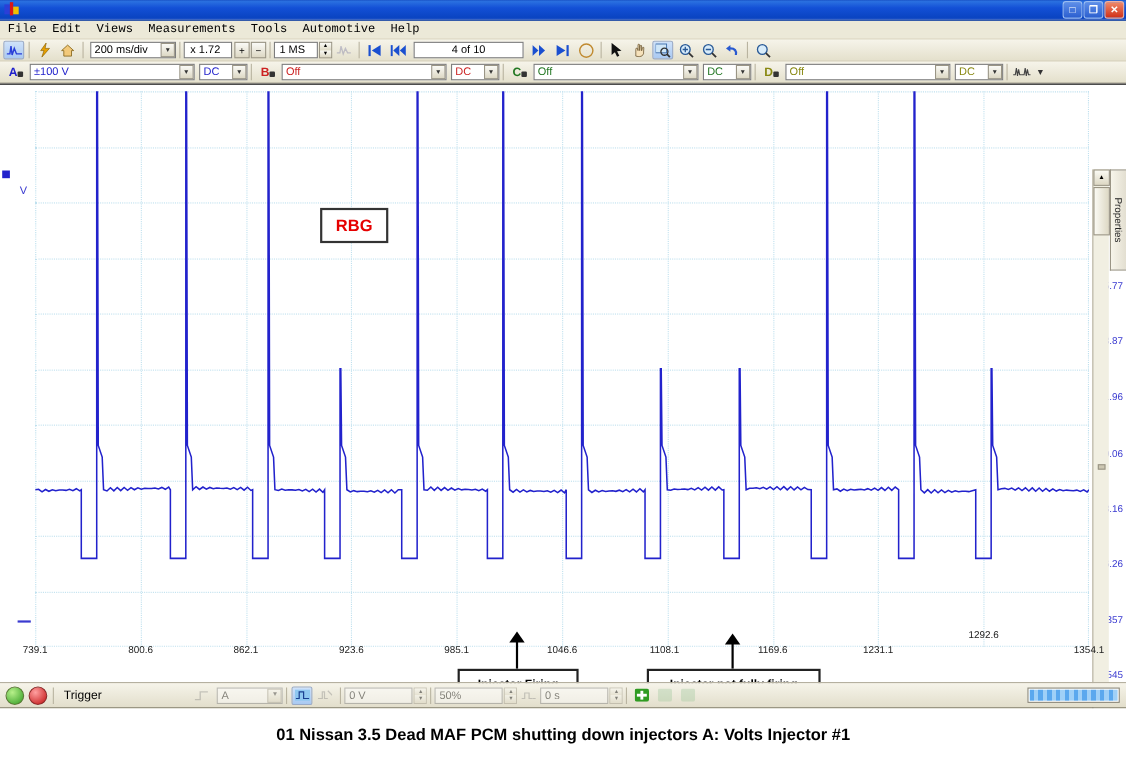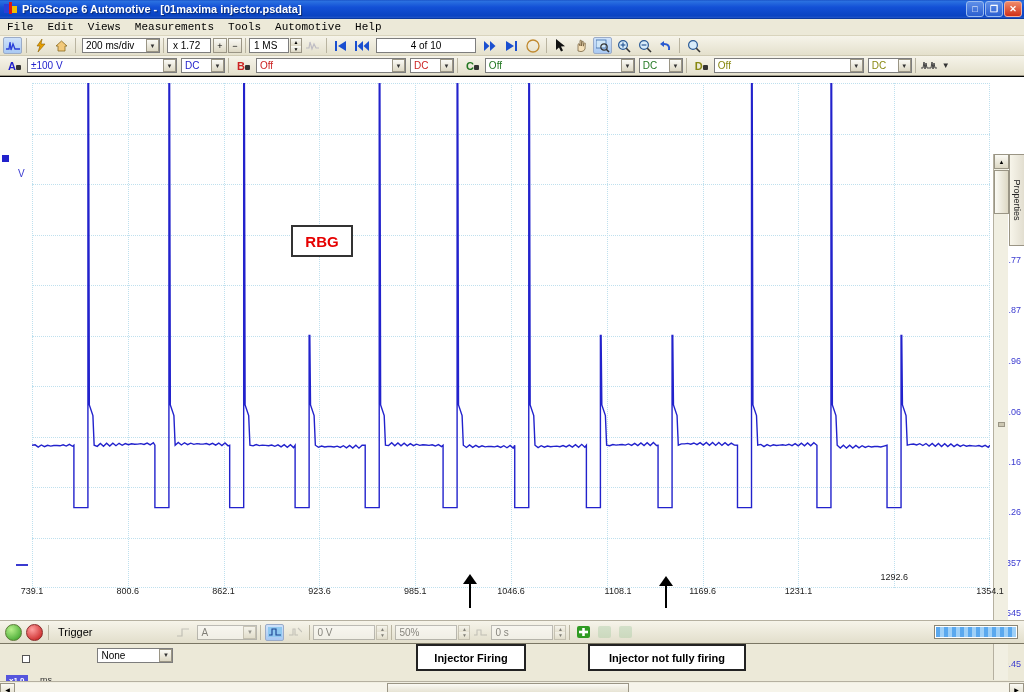--- a/index.html
+++ b/index.html
@@ -140,21 +140,21 @@
   }
   #xunit { position:absolute; left:40px; top:598px; font-size:9px; color:#333; }
 
   
   #wave { position:absolute; left:0; top:0; width:958px; height:505px; }
 
   
   .annbox {
     position:absolute; background:#fff; border:2px solid #222;
     display:flex; align-items:center; justify-content:center;
-    font-size:11px; font-weight:bold; color:#000; white-space:nowrap;margin-top:36px;
+    font-size:11px; font-weight:bold; color:#000; white-space:nowrap;
   }
   #rbgbox {
     left:291px; top:112px; width:62px; height:32px;
     color:#e60000; font-size:15px; border:2px solid #333;
   }
   #ann1 { left:416px; top:531px; width:110px; height:27px; }
   #ann2 { left:588px; top:531px; width:158px; height:27px; }
   .arrow-up { position:absolute; width:14px; }
   .arrow-up .shaft { position:absolute; left:6px; top:8px; width:2px; background:#000; }
   .arrow-up .head {
@@ -241,21 +241,20 @@
 <body>
 
 <div id="app">
 
   <div id="titlebar">
     <div class="app-ico">
       <div class="b1"></div>
         <div class="b2"></div>
         <div class="b3"></div>
     </div>
-    <div class="t-text">PicoScope 6 Automotive - [01maxima injector.psdata]</div>
     <div class="tb-btns">
       <div class="tb-btn">□</div>
       <div class="tb-btn">❐</div>
       <div class="tb-btn close">✕</div>
     </div>
   </div>
 
   <div id="menubar">
     <div class="mi">File</div>
     <div class="mi">Edit</div>
@@ -534,21 +533,21 @@
         <div class="thumb"></div>
       </div>
       <div class="arrowbox">▶</div>
     </div>
   <div class="xlab" style="left: 32px; top: 509px; position: absolute;">739.1</div>
       <div class="xlab" style="left: 127.8px; top: 509px; position: absolute;">800.6</div>
       <div class="xlab" style="left: 223.6px; top: 509px; position: absolute;">862.1</div>
       <div class="xlab" style="left: 319.4px; top: 509px; position: absolute;">923.6</div>
       <div class="xlab" style="left: 415.2px; top: 509px; position: absolute;">985.1</div>
       <div class="xlab" style="left: 511px; top: 509px; position: absolute;">1046.6</div>
-      <div class="xlab" style="left: 618px; top: 509px; position: absolute;">1108.1</div>
+      <div class="xlab" style="left: 604px; top: 509px; position: absolute;">1108.1</div>
       <div class="xlab" style="left: 702.6px; top: 509px; position: absolute;">1169.6</div>
       <div class="xlab" style="left: 798.4px; top: 509px; position: absolute;">1231.1</div>
       <div class="xlab" style="left: 894.2px; top: 495px; position: absolute;">1292.6</div>
       <div class="xlab" style="left: 990px; top: 509px; position: absolute;">1354.1</div>
     </div>
 
   <div id="statusbar">
     <div class="rbtn go"></div>
     <div class="rbtn stop"></div>
     <div class="tb-sep"></div>
@@ -624,14 +623,15 @@
     <div class="tb-ico dim">
       <svg width="13" height="12" viewBox="0 0 13 12">
           <rect x="0" y="0" width="13" height="12" rx="2" fill="#9cc79a"></rect>
         </svg>
     </div>
     <div class="progress">
       <div class="fill"></div>
     </div>
   </div>
 
+  <div id="caption">01 Nissan 3.5 Dead MAF  PCM shutting down injectors  A: Volts Injector #1</div>
 
 </div>
 
 </body></html>

